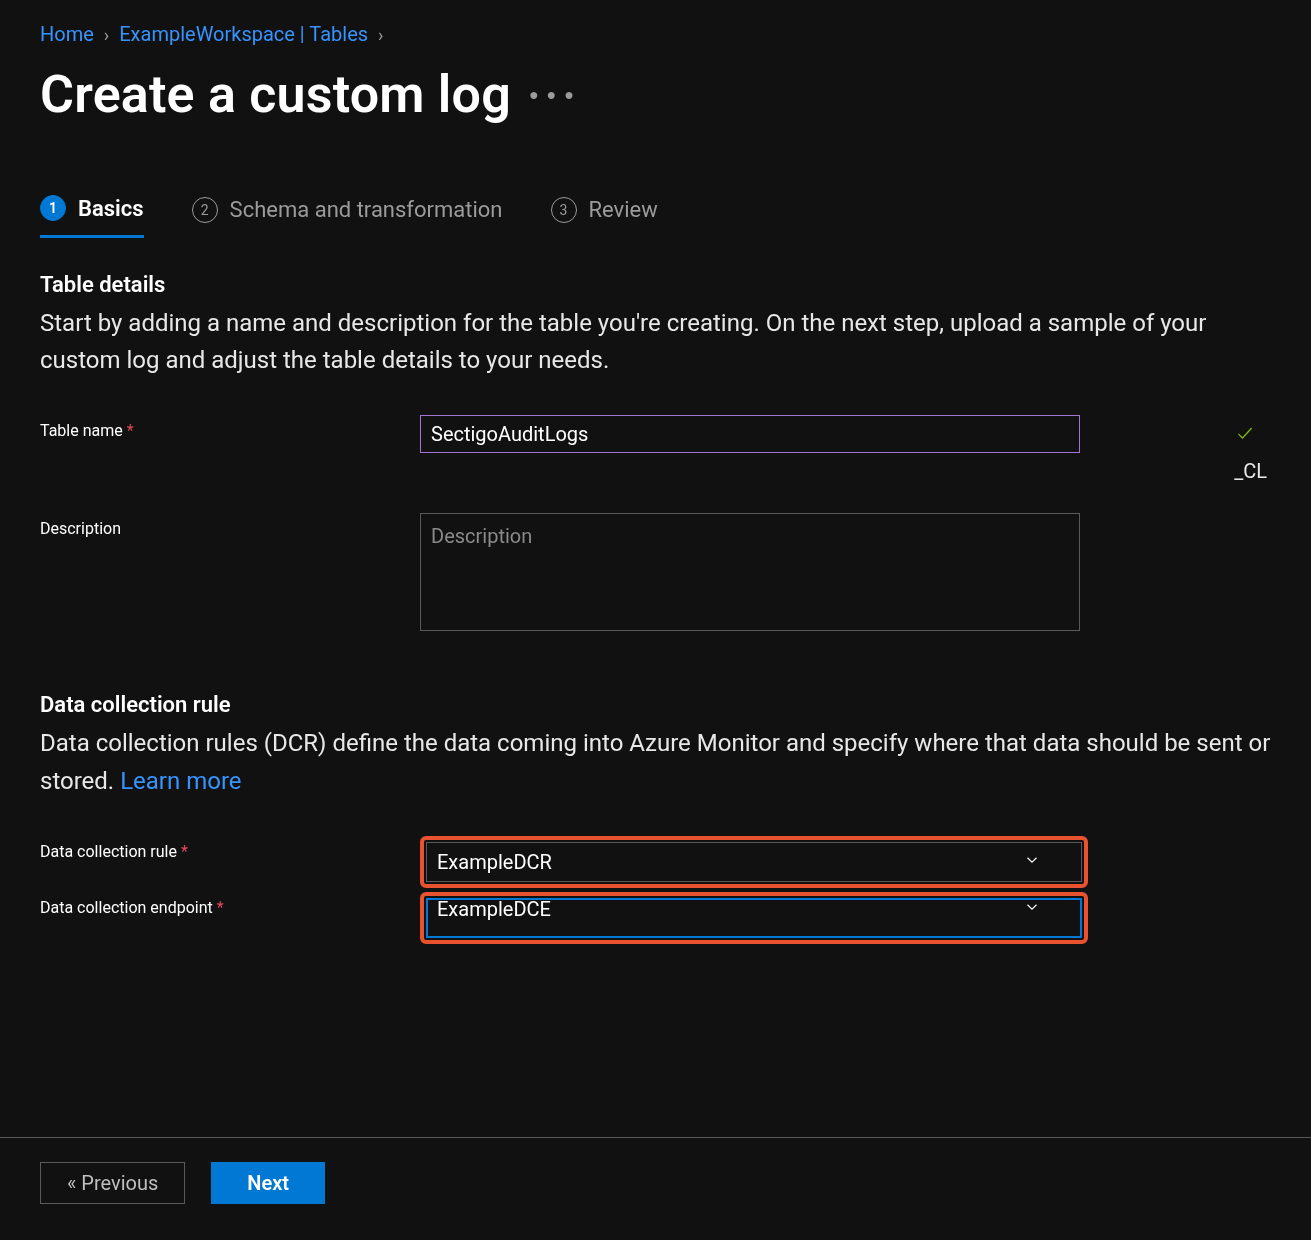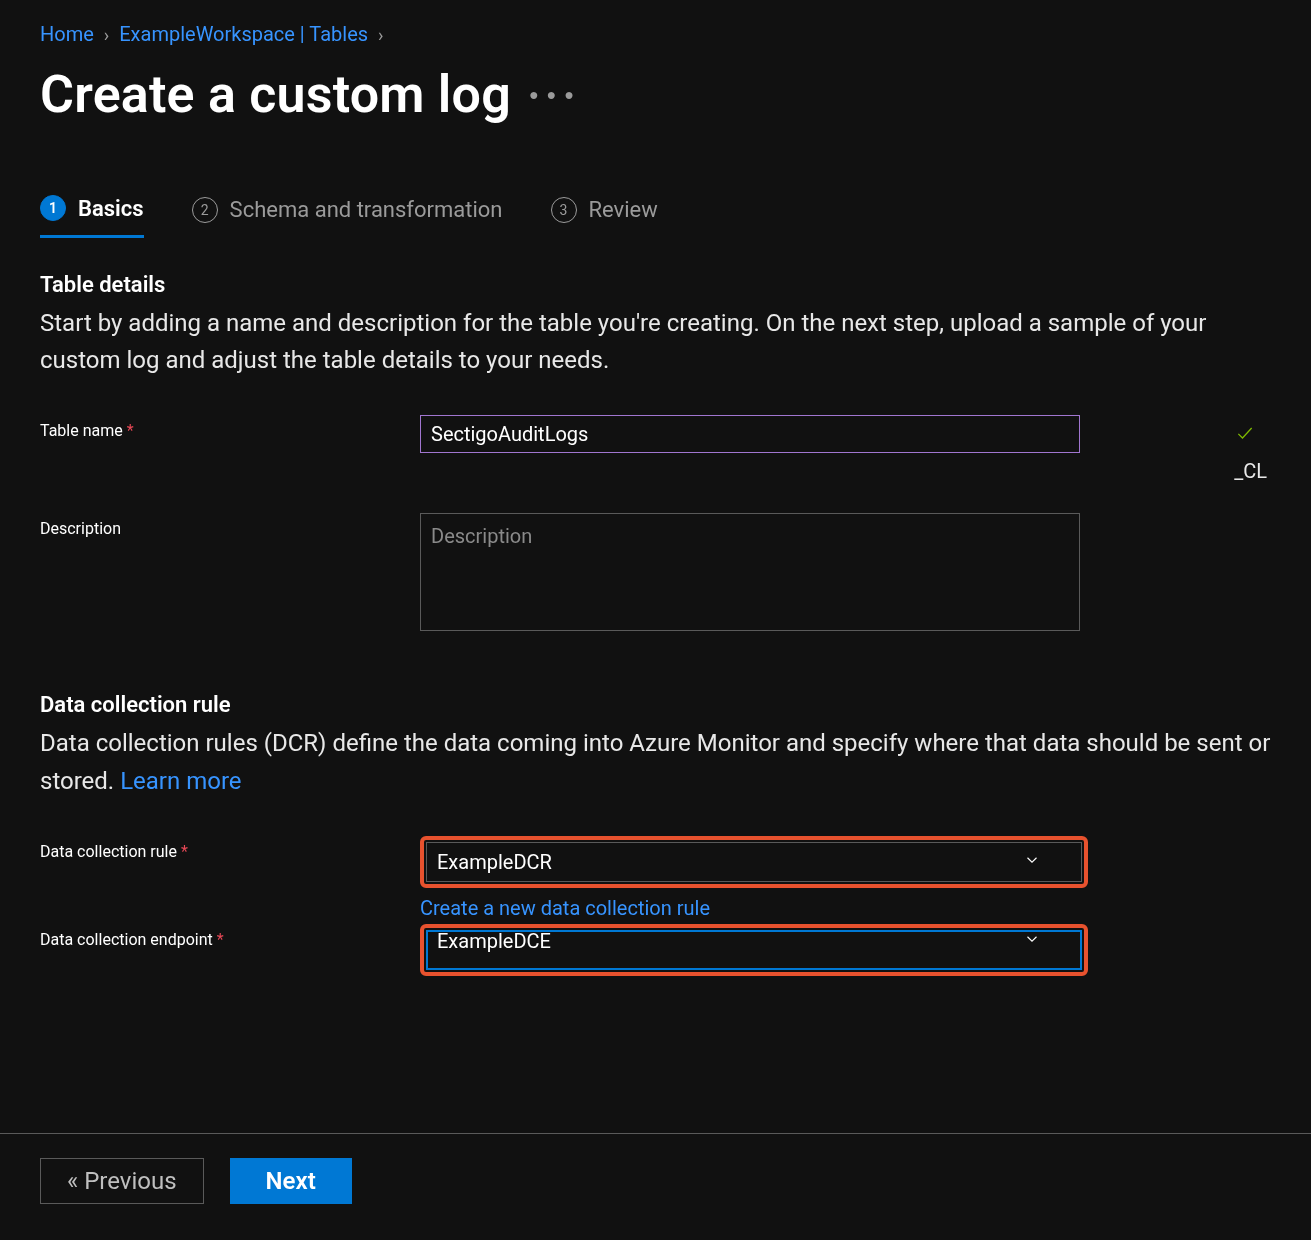--- a/index.html
+++ b/index.html
@@ -75,21 +75,21 @@
   .hl .select{width:100%;}
   .newlink{display:inline-block;margin-top:8px;color:var(--link);font-size:20px;text-decoration:none;}
   
   .footer{
     position:absolute;left:0;right:0;bottom:0;
     border-top:1px solid var(--border);
     padding:24px 40px 36px 40px;
     display:flex;gap:26px;
     background:var(--bg);
   }
-  .btn{font-size:24px;padding:8px 26px;border:none;cursor:pointer;font-family:inherit;}
+  .btn{font-size:20px;padding:8px 26px;border:none;cursor:pointer;font-family:inherit;}
   .btn-prev{background:transparent;border:1px solid var(--border);color:#bfbfbf;}
   .btn-next{background:var(--accent);color:#fff;font-weight:600;padding:8px 36px;}
 </style>
 </head>
 <body>
 
 <div class="page">
 
   <nav class="breadcrumb">
     <a>Home</a>
@@ -162,21 +162,20 @@
           <div class="hl">
             <div class="select">
               <span>ExampleDCR</span>
               <span class="chevdown">
                 <svg width="18" height="18" viewBox="0 0 24 24" fill="none" stroke-width="1.5">
                     <polyline points="6,9 12,15 18,9"></polyline>
                   </svg>
               </span>
             </div>
           </div>
-          <a href="#" class="newlink">Create a new data collection rule</a>
         </div>
       </div>
 
       <div class="row" style="margin-top:4px;">
         <div class="label-col">
           <span>Data collection endpoint</span><span class="req">*</span>
         </div>
         <div class="field-col">
           <div class="hl">
             <div class="select focused">

